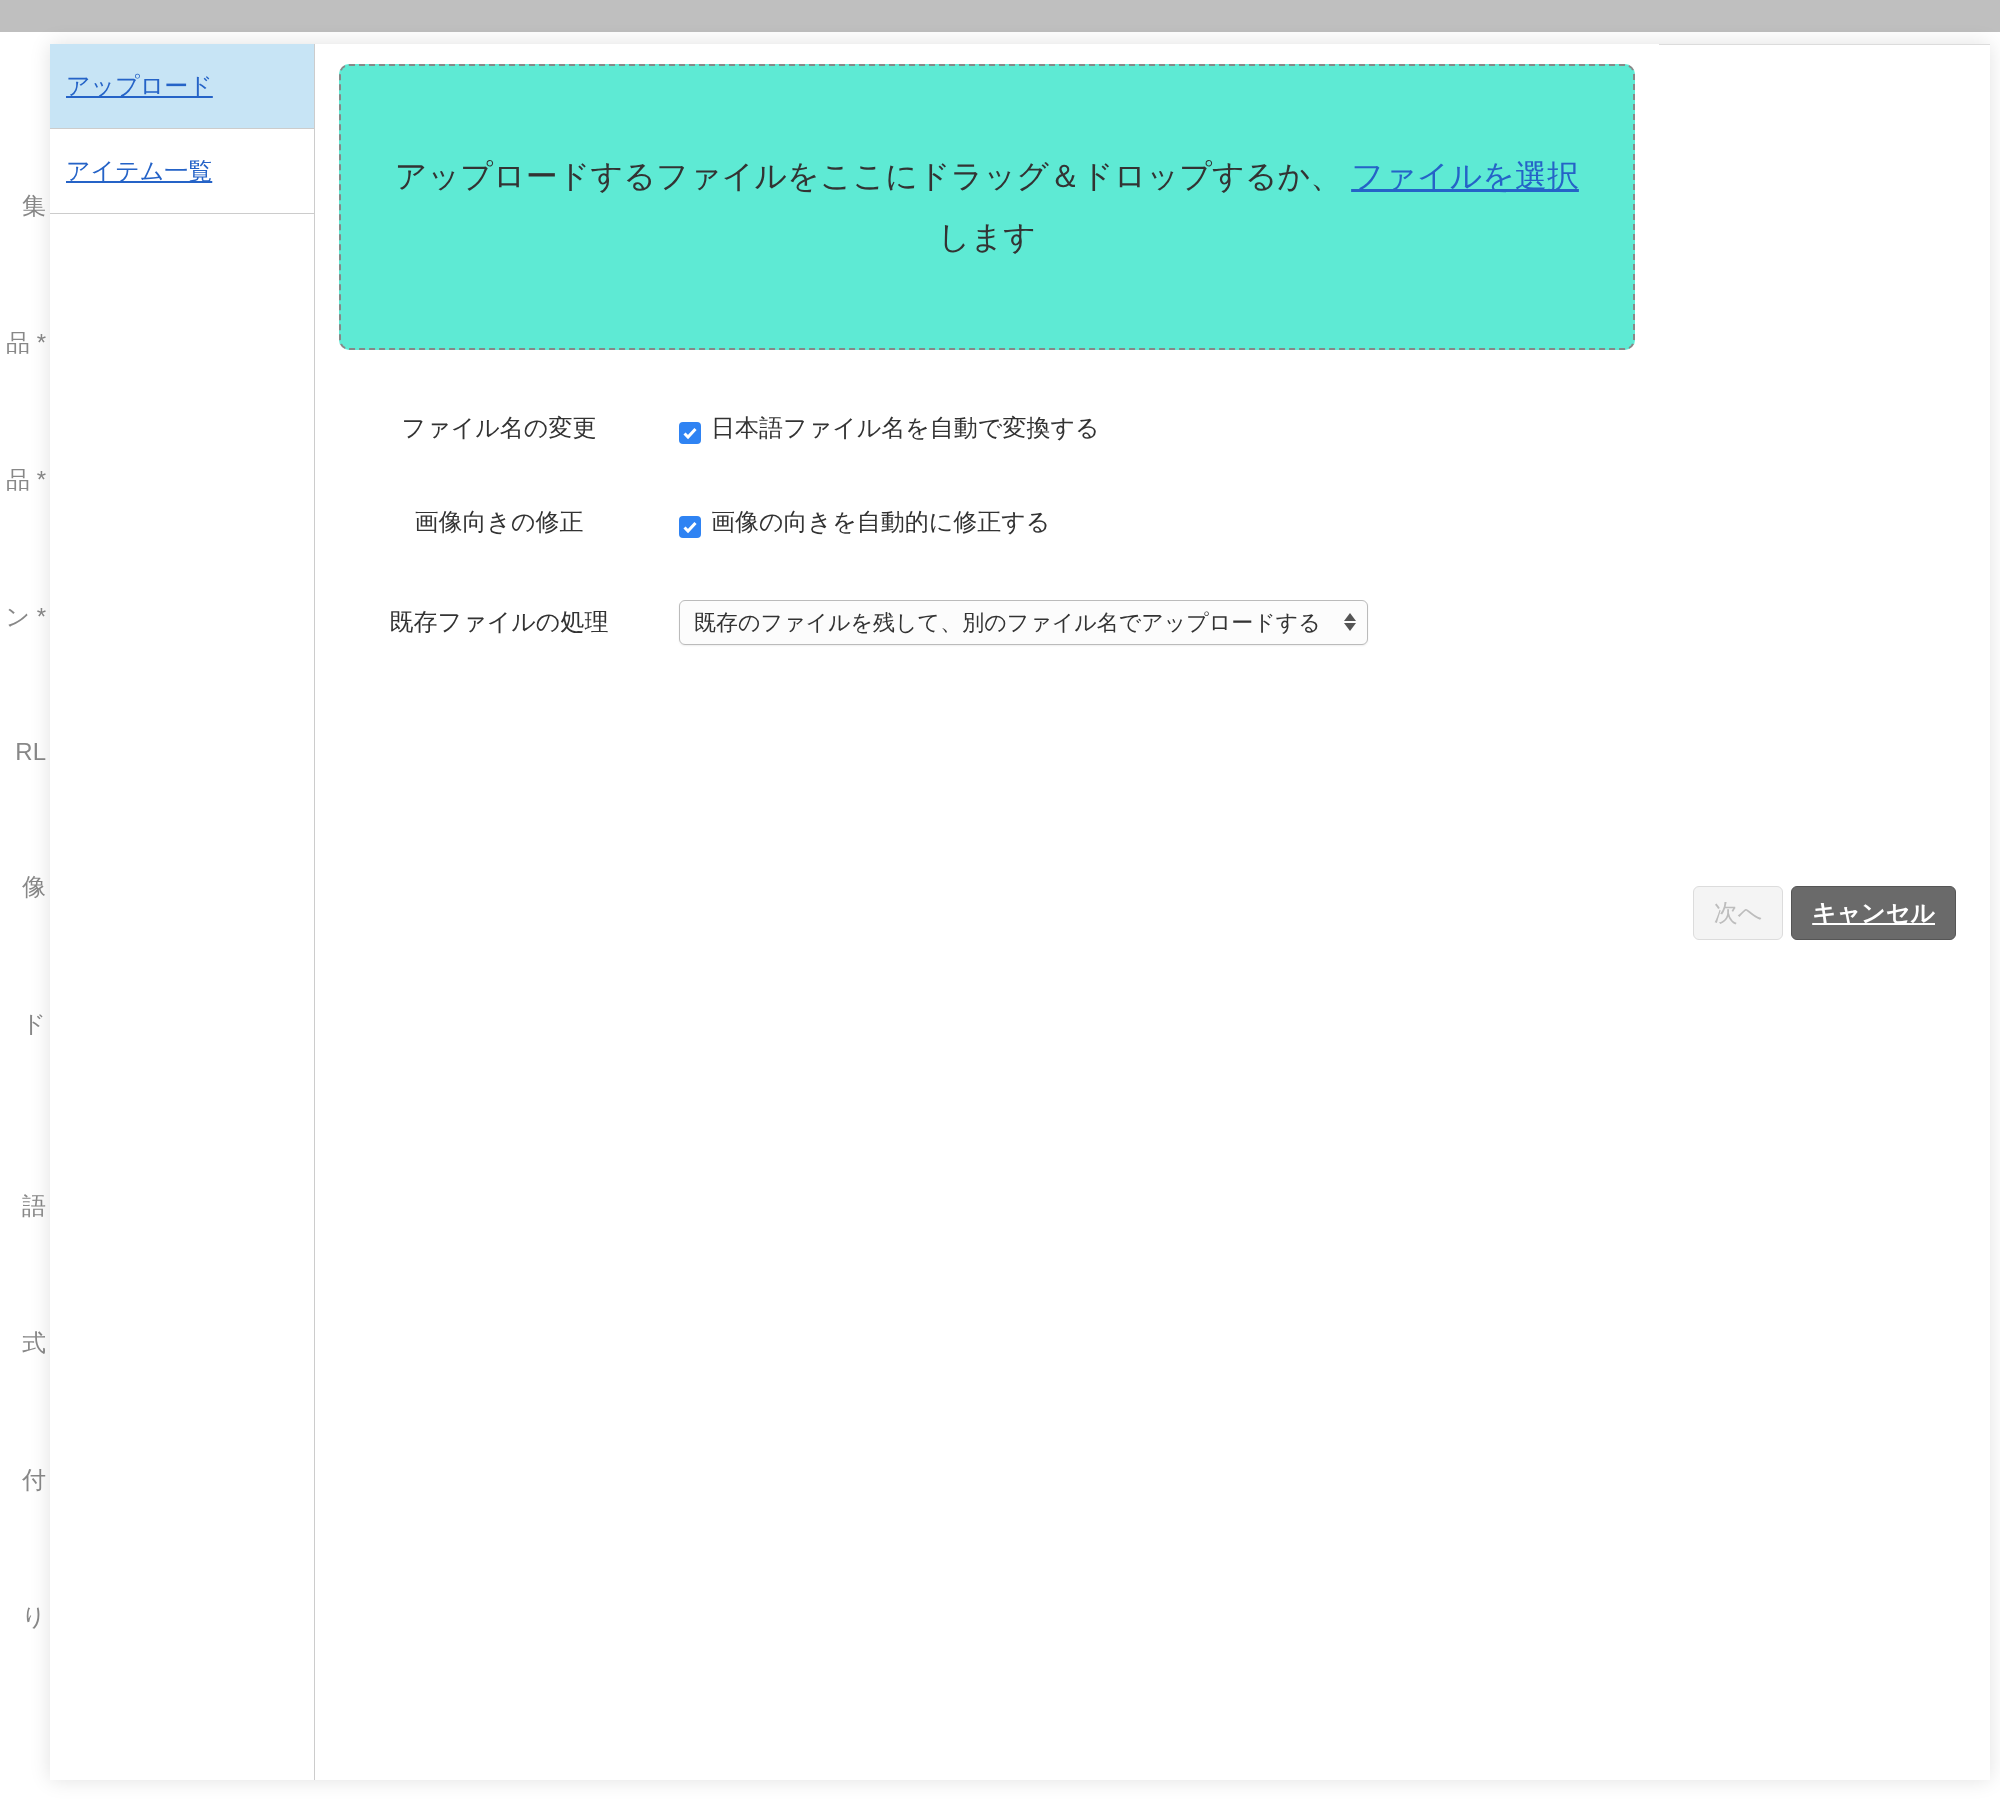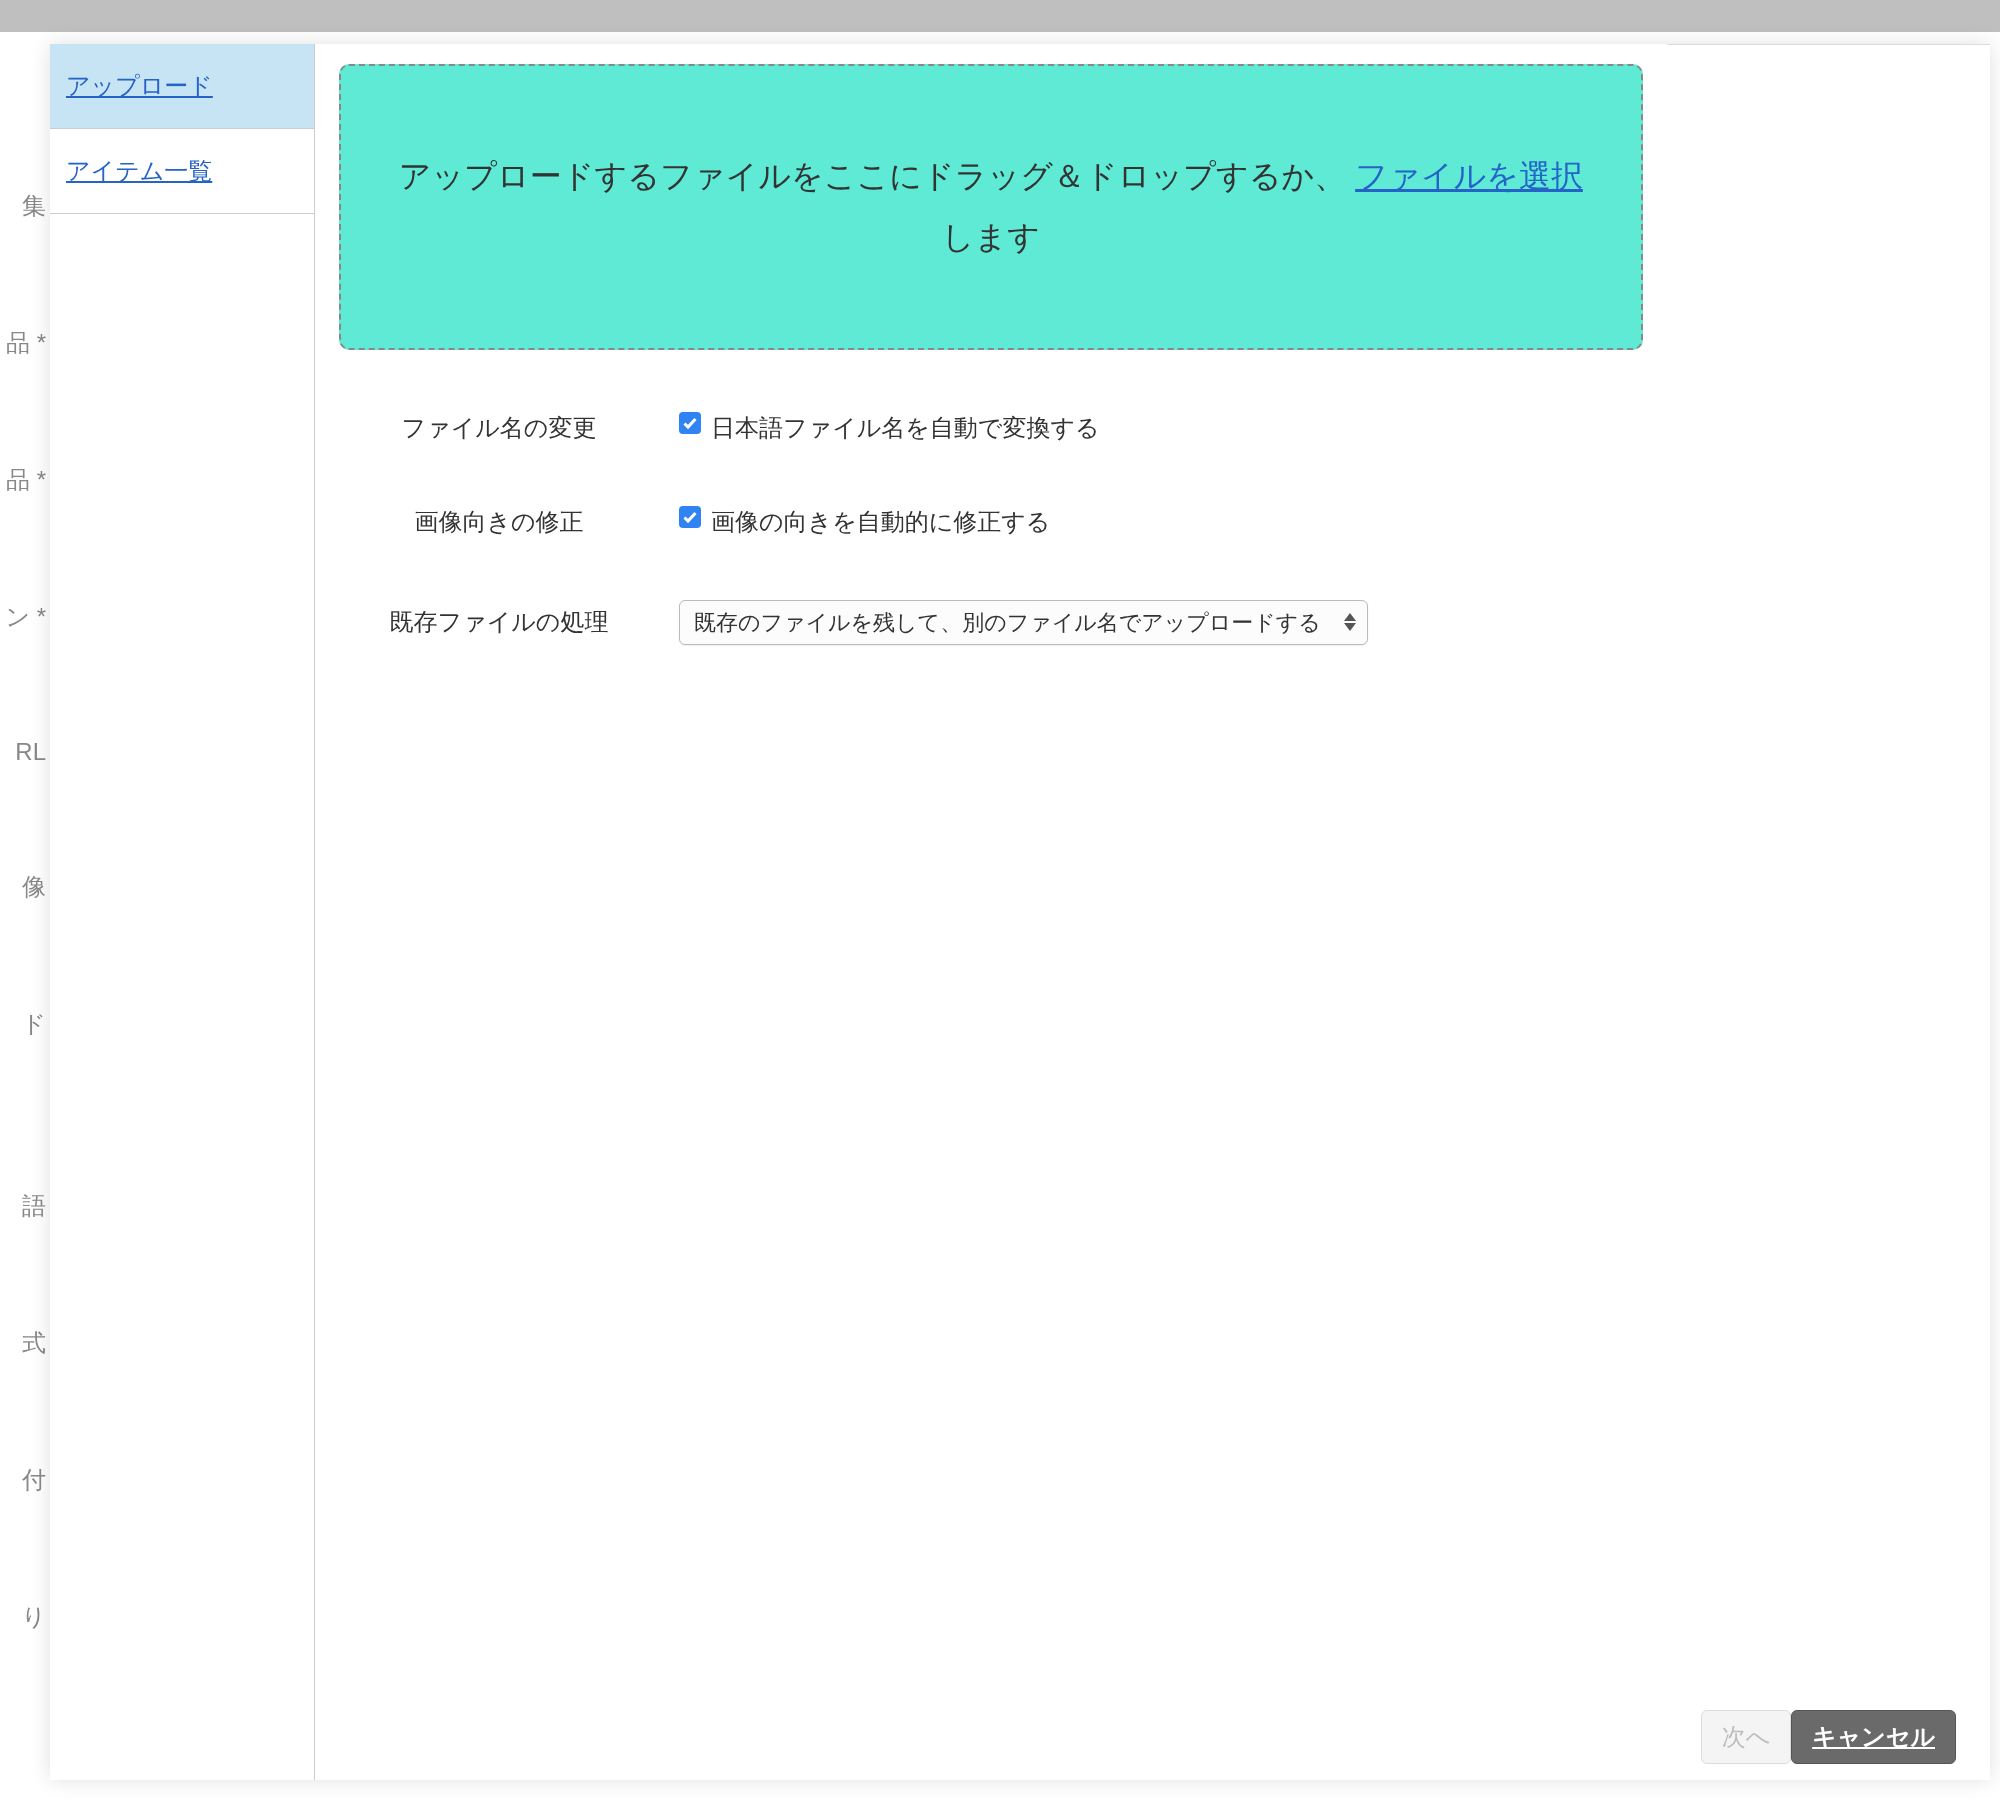--- a/index.html
+++ b/index.html
@@ -126,21 +126,21 @@
     .option-label {
       width: 340px;
       text-align: center;
       padding-right: 20px;
       font-size: 24px;
       color: #333;
     }
     
     .option-control {
       display: flex;
-      align-items: flex-start;
+      align-items: flex-end;
       gap: 10px;
       font-size: 24px;
       color: #333;
     }
     
     .checkbox-box {
       width: 22px;
       height: 22px;
       border-radius: 4px;
       background: #2f83f3;
@@ -192,22 +192,22 @@
     .select-arrows svg {
       width: 12px;
       height: 8px;
       fill: #555;
     }
     
     .modal-footer {
       border-top: 1px solid #dcdcdc;
       padding: 16px 34px;
       display: flex;
-      gap: 0;
-      align-items: flex-end;
+      gap: 8px;
+      align-items: center;
     }
     
     .btn {
       padding: 10px 20px;
       border-radius: 6px;
       font-size: 24px;
       cursor: pointer;
       border: 1px solid #b5b5b5;
       font-family: inherit;
     }

